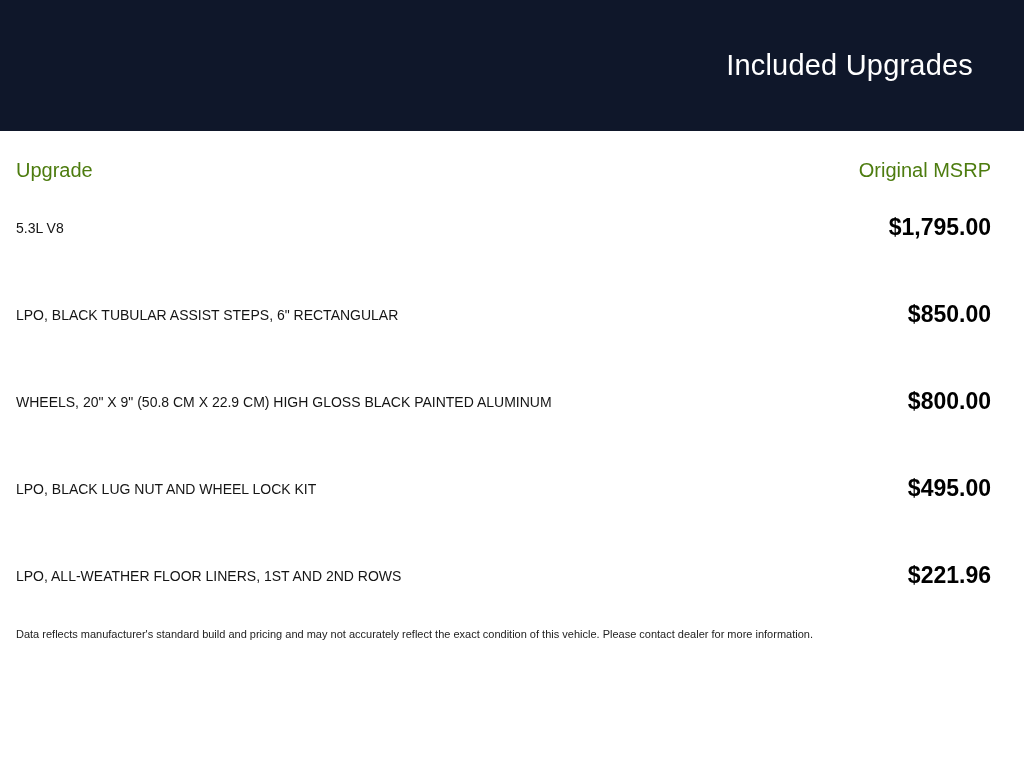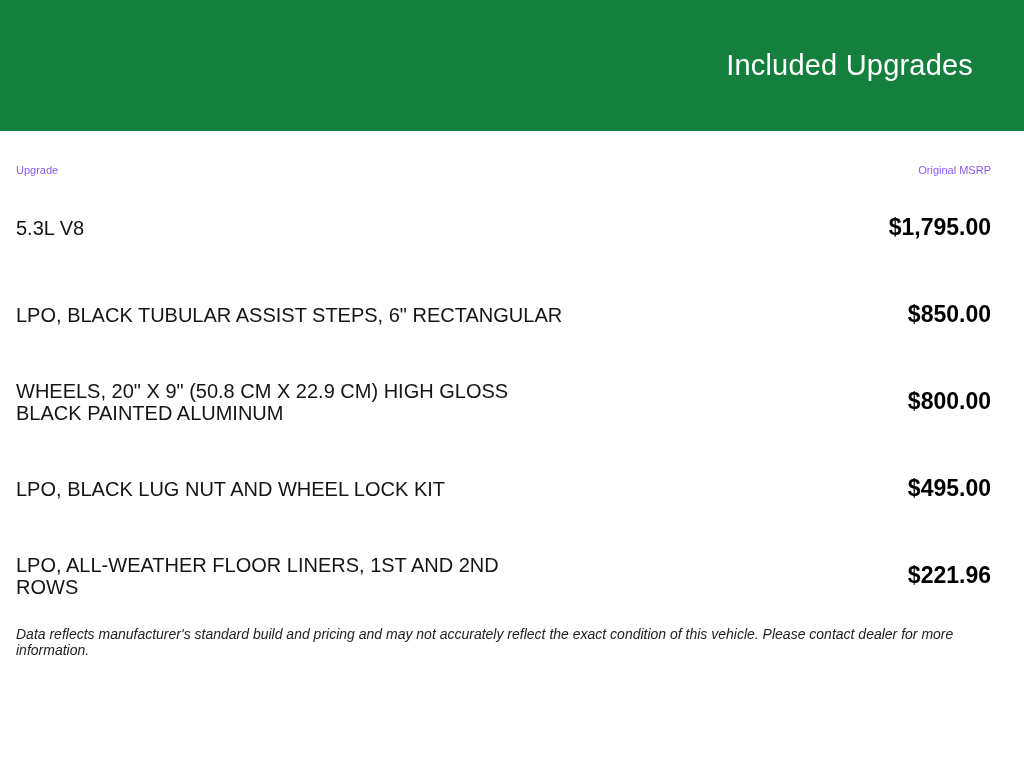--- a/index.html
+++ b/index.html
@@ -6,21 +6,21 @@
   html, body {
     width: 1024px;
     height: 768px;
     background: #ffffff;
     font-family: "Liberation Sans", sans-serif;
     overflow: hidden;
   }
   .page-header {
     width: 100%;
     height: 131px;
-    background: #15803d;
+    background: #0f172a;
     display: flex;
     align-items: center;
     justify-content: flex-end;
     padding-right: 51px;
   }
   .page-title {
     color: #ffffff;
     font-size: 29px;
     font-weight: 400;
     letter-spacing: 0.2px;
@@ -29,48 +29,47 @@
     padding: 0 33px 0 16px;
   }
   .table-head {
     margin-top: 25px;
     height: 28px;
     display: flex;
     align-items: center;
     justify-content: space-between;
   }
   .col-label {
-    color: #8b5cf6;
-    font-size: 11px;
+    color: #4d7c0f;
+    font-size: 20px;
     font-weight: 400;
   }
   .upgrade-row {
     height: 87px;
     display: flex;
     align-items: center;
     justify-content: space-between;
   }
   .upgrade-name {
     color: #151515;
-    font-size: 20px;
+    font-size: 14px;
     font-weight: 400;
     max-width: 550px;
     line-height: 22px;
   }
   .upgrade-price {
     color: #000000;
     font-size: 23px;
     font-weight: 700;
     white-space: nowrap;
   }
   .disclaimer {
     padding: 7px 33px 0 16px;
     color: #222222;
-    font-size: 14px;
-    font-style: italic;
+    font-size: 11px;
     line-height: 16px;
   }
 </style>
 </head>
 <body>
 
 <header class="page-header">
   <h1 class="page-title">Included Upgrades</h1>
 </header>
 

